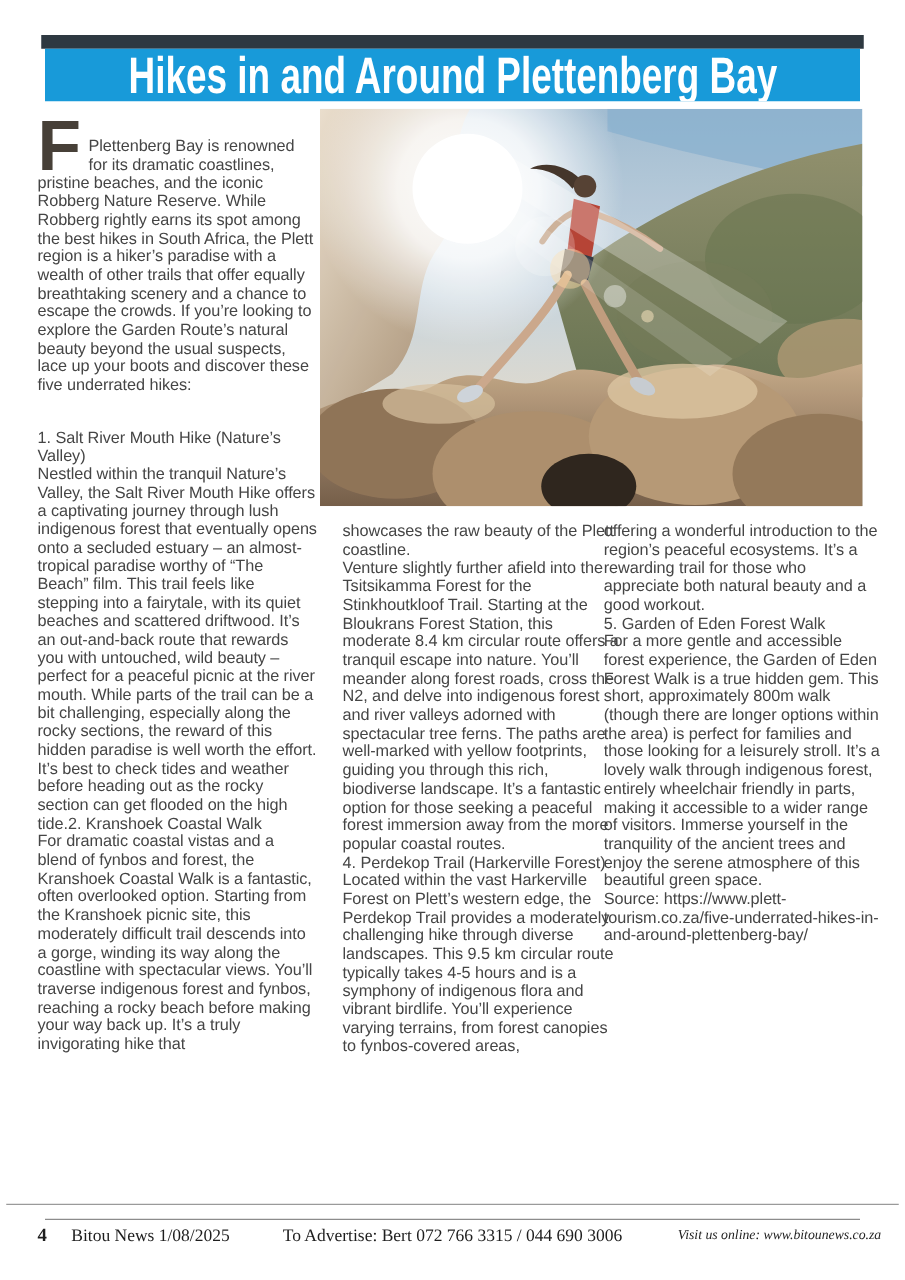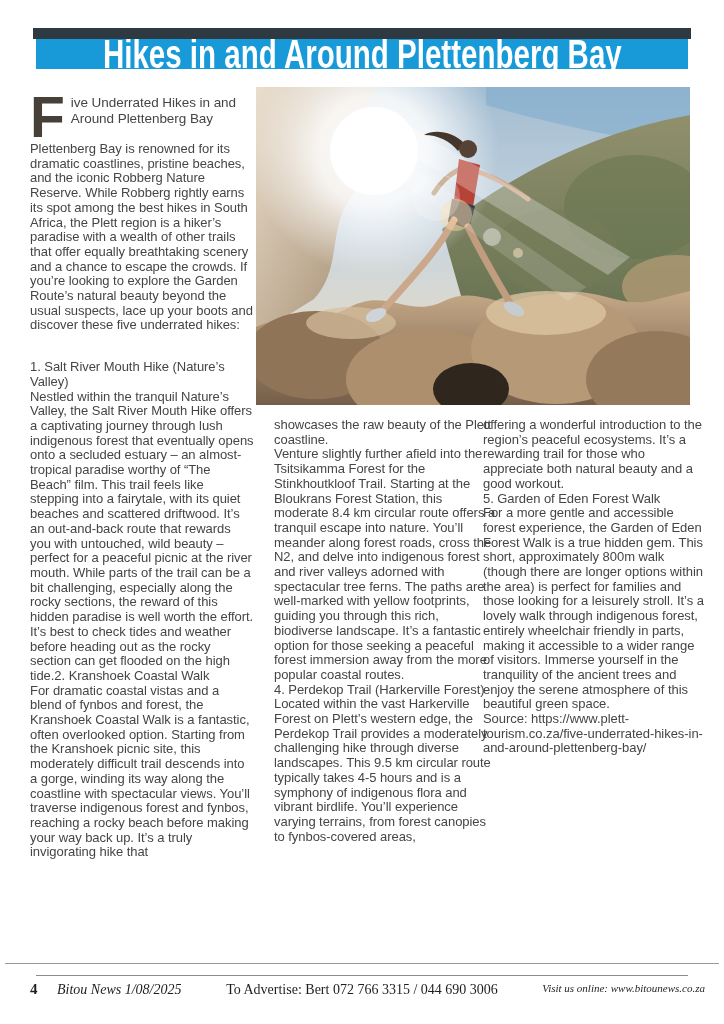--- a/index.html
+++ b/index.html
@@ -2,21 +2,21 @@
 <html><head>
 <meta charset="utf-8">
 <style>
   html,body{margin:0;padding:0;}
   body{
     width:724px;height:1024px;position:relative;background:#ffffff;
     font-family:"Liberation Sans",sans-serif;overflow:hidden;
   }
   
   .top-dark-bar{position:absolute;left:33px;top:28px;width:658px;height:11px;background:#2e3941;}
-  .banner{position:absolute;left:36px;top:39px;width:652px;height:30px;background:#189ad9;
+  .banner{position:absolute;left:36px;top:39px;width:652px;height:42px;background:#189ad9;
     display:flex;align-items:center;justify-content:center;overflow:hidden;}
   .banner-title{color:#ffffff;font-weight:bold;font-size:41px;line-height:1;white-space:nowrap;
     transform:scaleX(0.72);letter-spacing:0px;}
   
   .photo-wrap{position:absolute;left:256px;top:87px;width:434px;height:318px;overflow:hidden;}
   
   .col{position:absolute;width:224px;font-size:13px;line-height:14.7px;color:#454545;
     letter-spacing:-0.05px;}
   .col p{margin:0;overflow-wrap:anywhere;}
   .col p.gap{margin-top:15px;}
@@ -27,21 +27,21 @@
   #col3{left:483px;top:418px;}
   .intro{font-size:13.5px;line-height:16px;}
   .dropcap{float:left;font-size:57px;line-height:43px;font-weight:bold;color:#474038;
     margin:1px 6px 0 0;}
   
   .rule-a{position:absolute;left:5px;right:5px;top:963px;border-top:1.5px solid #9a9a9a;}
   .rule-b{position:absolute;left:36px;width:652px;top:975px;border-top:1px solid #8c8c8c;}
   .footer{position:absolute;left:0;top:981px;width:724px;height:30px;
     font-family:"Liberation Serif",serif;color:#1e1e1e;}
   .footer .pgnum{position:absolute;left:30px;top:0;font-weight:bold;font-size:15px;}
-  .footer .pub{position:absolute;left:57px;top:1px;font-style:italic;font-size:14px;}
+  .footer .pub{position:absolute;left:57px;top:1px;font-size:14px;}
   .footer .adv{position:absolute;left:50%;top:1px;transform:translateX(-50%);font-size:14px;white-space:nowrap;}
   .footer .web{position:absolute;right:19px;top:1px;font-style:italic;font-size:11px;}
 </style>
 </head>
 <body>
 
 <div class="top-dark-bar"></div>
 <div class="banner">
   <span class="banner-title">Hikes in and Around Plettenberg Bay</span>
 </div>
@@ -114,21 +114,21 @@
     <polygon points="110,70 126,58 330,200 312,214" fill="#ffffff" opacity="0.15"></polygon>
     <circle cx="200" cy="128" r="16" fill="#ffd9a0" opacity="0.45"></circle>
     <circle cx="236" cy="150" r="9" fill="#ffffff" opacity="0.4"></circle>
     <circle cx="262" cy="166" r="5" fill="#ffe9c0" opacity="0.5"></circle>
     <circle cx="180" cy="110" r="24" fill="#ffffff" opacity="0.22"></circle>
     <rect x="0" y="0" width="434" height="318" fill="#ffffff" opacity="0.05"></rect>
   </svg>
 </div>
 
 <div id="col1" class="col">
-    <p class="intro"><span class="dropcap">F</span><span>ive Underrated Hikes in and Around Plettenberg Bay</span></p>
+    <p class="intro"><span class="dropcap">F</span></p>
     <p class="gap"><span>Plettenberg Bay is renowned for its dramatic coastlines, pristine beaches, and the iconic Robberg Nature Reserve. While Robberg rightly earns its spot among the best hikes in South Africa, the Plett region is a hiker’s paradise with a wealth of other trails that offer equally breathtaking scenery and a chance to escape the crowds. If you’re looking to explore the Garden Route’s natural beauty beyond the usual suspects, lace up your boots and discover these five underrated hikes:</span></p>
     <p class="gap2"><span>1. Salt River Mouth Hike (Nature’s Valley)</span></p>
     <p><span>Nestled within the tranquil Nature’s Valley, the Salt River Mouth Hike offers a captivating journey through lush indigenous forest that eventually opens onto a secluded estuary – an almost-tropical paradise worthy of “The Beach” film. This trail feels like stepping into a fairytale, with its quiet beaches and scattered driftwood. It’s an out-and-back route that rewards you with untouched, wild beauty – perfect for a peaceful picnic at the river mouth. While parts of the trail can be a bit challenging, especially along the rocky sections, the reward of this hidden paradise is well worth the effort. It’s best to check tides and weather before heading out as the rocky section can get flooded on the high tide.2. Kranshoek Coastal Walk</span></p>
     <p><span>For dramatic coastal vistas and a blend of fynbos and forest, the Kranshoek Coastal Walk is a fantastic, often overlooked option. Starting from the Kranshoek picnic site, this moderately difficult trail descends into a gorge, winding its way along the coastline with spectacular views. You’ll traverse indigenous forest and fynbos, reaching a rocky beach before making your way back up. It’s a truly invigorating hike that</span></p>
   </div>
 <div id="col2" class="col">
     <p><span>showcases the raw beauty of the Plett coastline.</span></p>
     <p><span>Venture slightly further afield into the Tsitsikamma Forest for the Stinkhoutkloof Trail. Starting at the Bloukrans Forest Station, this moderate 8.4 km circular route offers a tranquil escape into nature. You’ll meander along forest roads, cross the N2, and delve into indigenous forest and river valleys adorned with spectacular tree ferns. The paths are well-marked with yellow footprints, guiding you through this rich, biodiverse landscape. It’s a fantastic option for those seeking a peaceful forest immersion away from the more popular coastal routes.</span></p>
     <p><span>4. Perdekop Trail (Harkerville Forest)</span></p>
     <p><span>Located within the vast Harkerville Forest on Plett’s western edge, the Perdekop Trail provides a moderately challenging hike through diverse landscapes. This 9.5 km circular route typically takes 4-5 hours and is a symphony of indigenous flora and vibrant birdlife. You’ll experience varying terrains, from forest canopies to fynbos-covered areas,</span></p>

